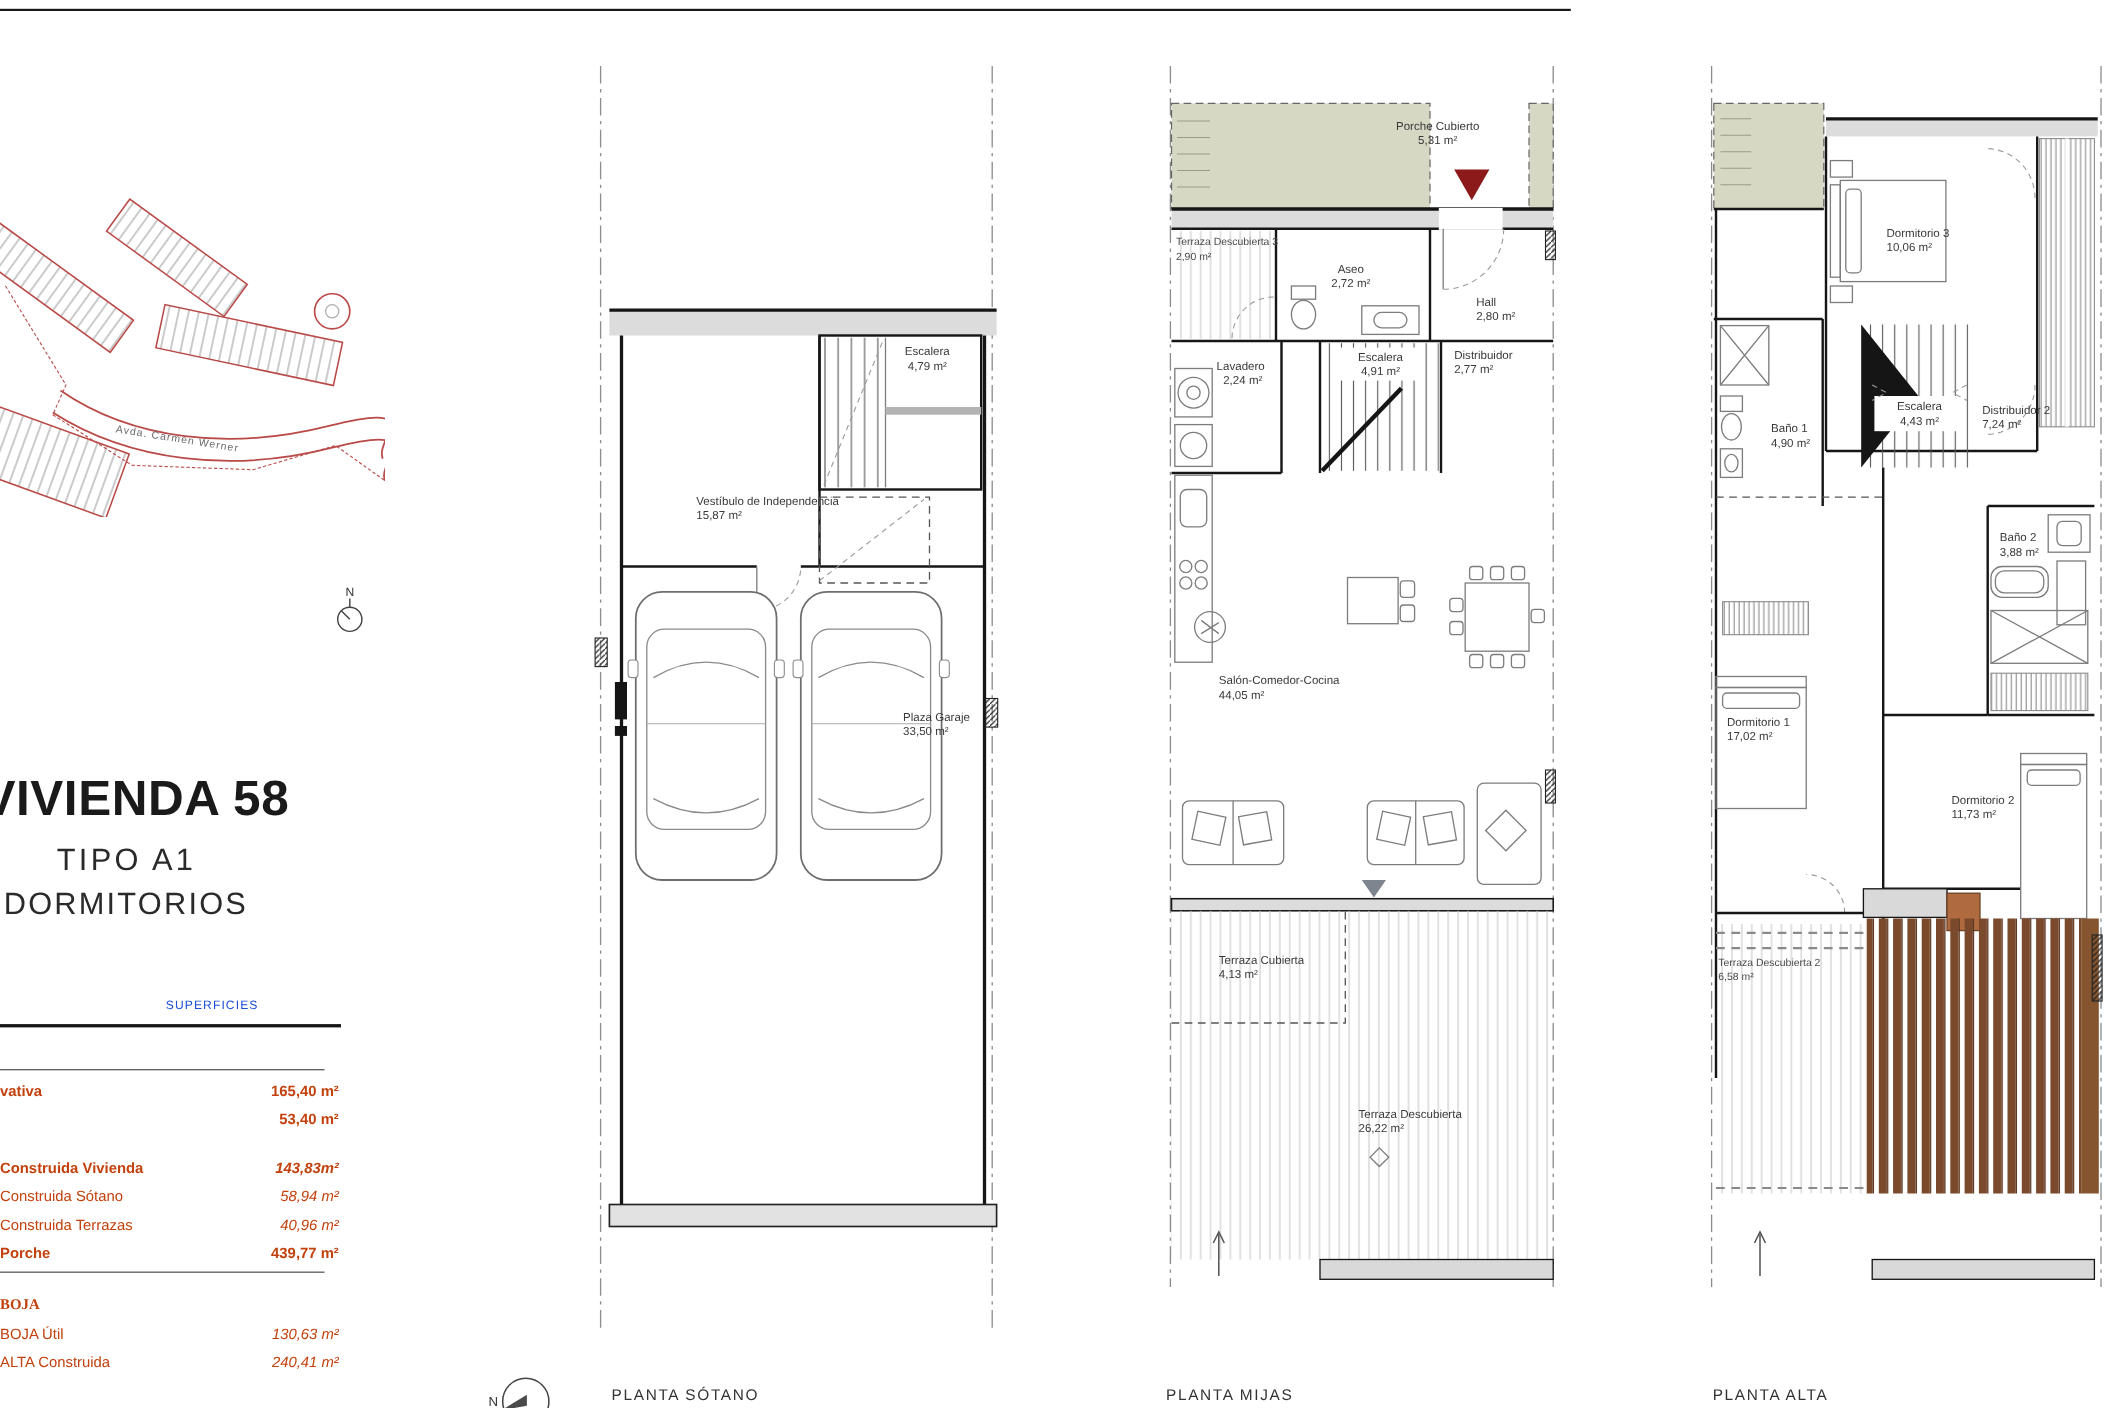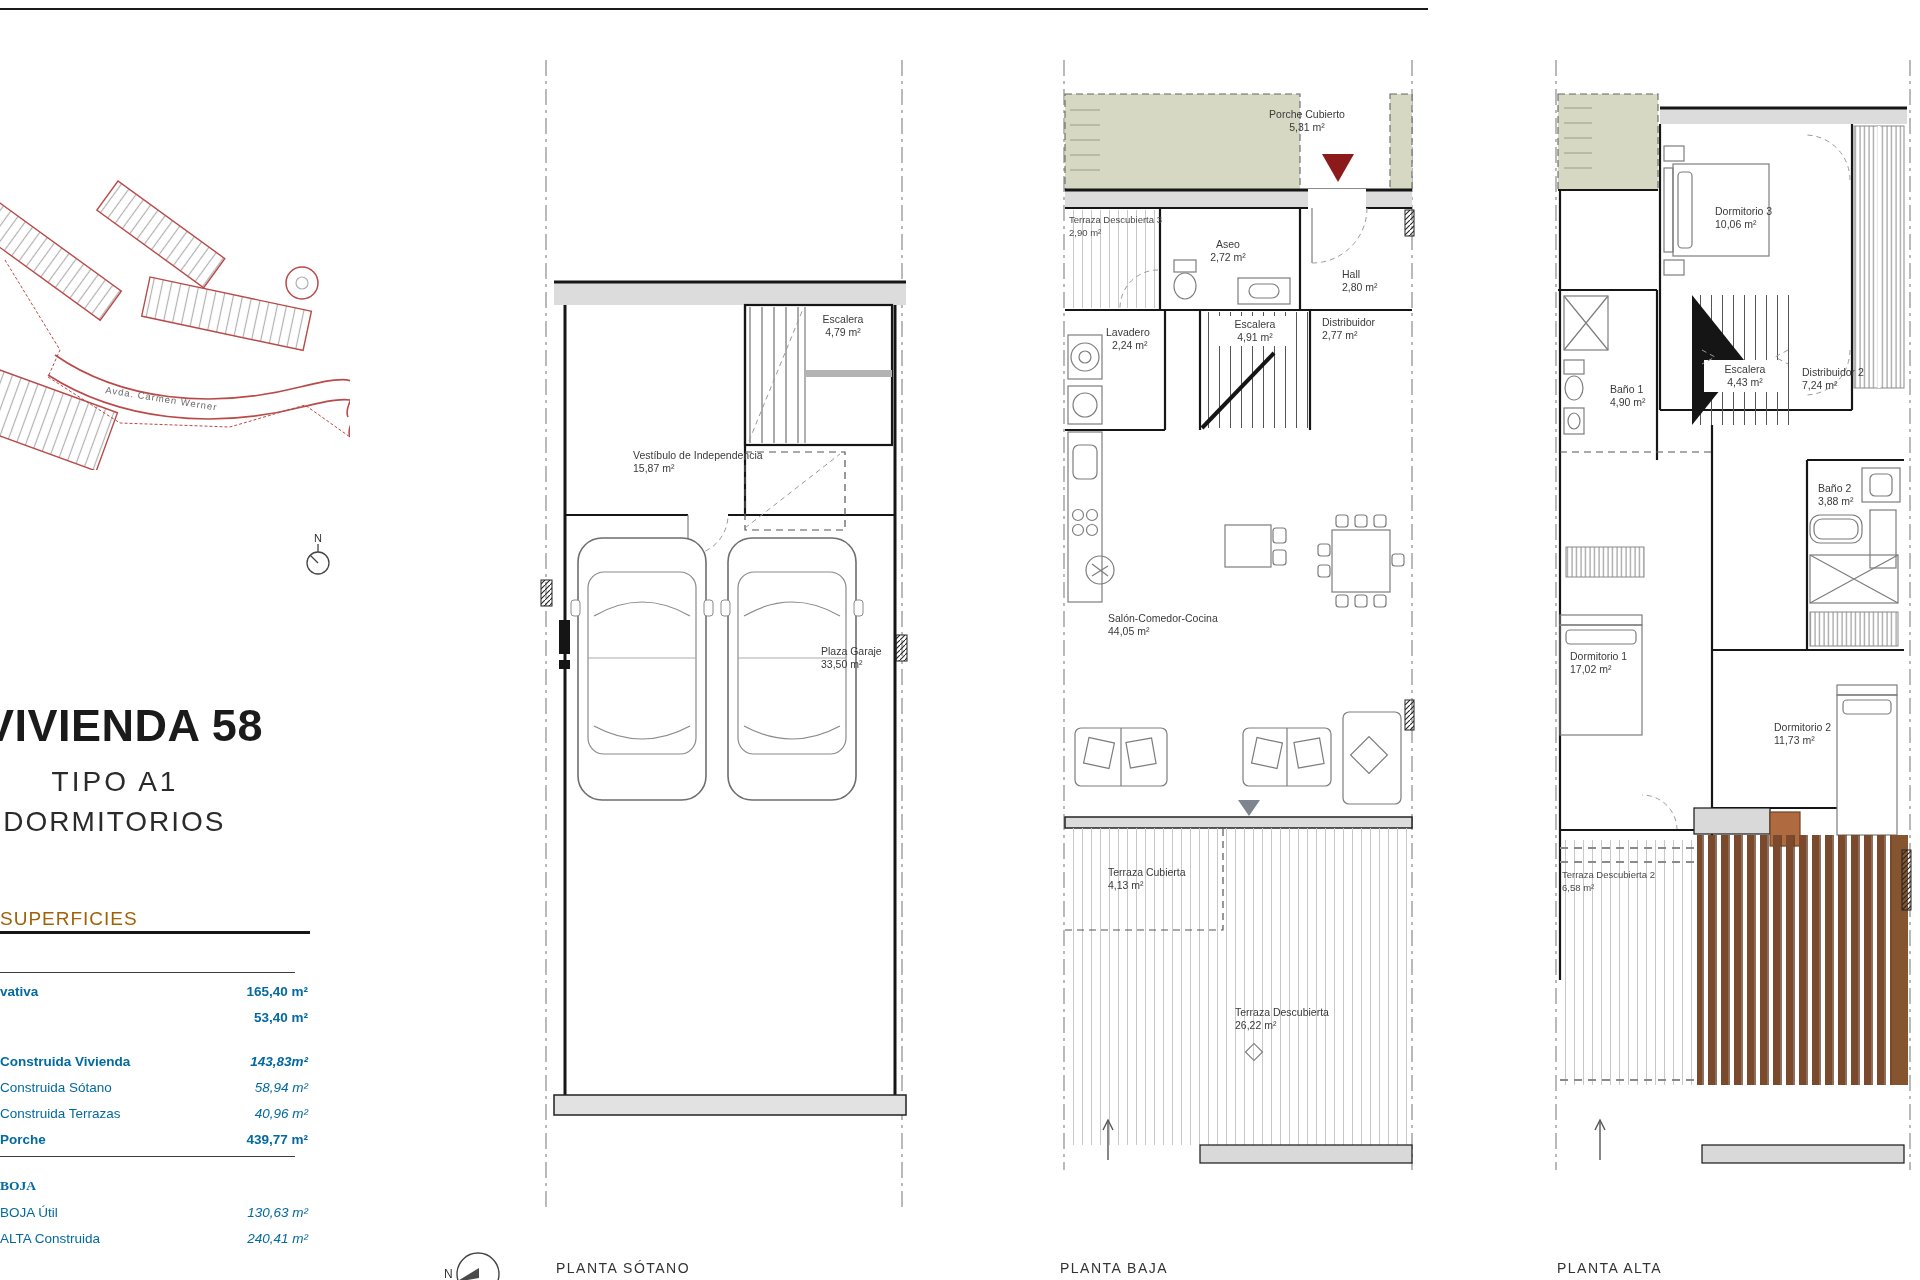--- a/index.html
+++ b/index.html
@@ -18,22 +18,22 @@
   .dash{stroke:#9a9a9a;stroke-width:1;fill:none;stroke-dasharray:5 4;}
   .dashb{stroke:#555;stroke-width:1.2;fill:none;stroke-dasharray:7 5;}
   .dashdot{stroke:#8c8c8c;stroke-width:1.2;fill:none;stroke-dasharray:16 5 3 5;}
   .gray{fill:#dcdcdc;stroke:none;}
   .olive{fill:#d6d8c3;stroke:#666;stroke-width:1.1;stroke-dasharray:7 4;}
   .brand{font-size:13.5px;text-align:right;line-height:1.3;color:#1c1c1c;}
   .brand .b1{font-weight:bold;}
   .unit-title{font-size:45px;font-weight:bold;letter-spacing:.5px;color:#1a1a1a;white-space:nowrap;}
   .unit-type{font-size:28px;letter-spacing:3px;color:#2a2a2a;text-align:center;}
   .unit-rooms{font-size:28px;letter-spacing:2px;color:#2a2a2a;white-space:nowrap;}
-  .surf-h{font-size:19px;letter-spacing:1px;text-align:left;color:#a16207;}
-  .srow{display:flex;justify-content:space-between;align-items:center;height:26px;font-size:13.5px;color:#0369a1;}
+  .surf-h{font-size:11px;letter-spacing:1px;text-align:right;color:#1d4ed8;}
+  .srow{display:flex;justify-content:space-between;align-items:center;height:26px;font-size:13.5px;color:#c2410c;}
   .srow .lab{white-space:nowrap;}
   .srow .val{white-space:nowrap;}
   .it{font-style:italic;}
   .bold{font-weight:bold;}
   .sline{background:#3c3c3c;height:1px;}
   .caption{font-size:14px;letter-spacing:1.5px;color:#333;white-space:nowrap;}
 </style>
 </head>
 <body>
 
@@ -474,16 +474,16 @@
     <path d="M43,1070 L48,1060 L53,1070" fill="none" stroke="#555" stroke-width="1.4"></path>
   </svg>
 
   <svg class="plan" style="left:420px;top:1238px" width="140" height="42" viewBox="0 0 140 42">
     <text x="24" y="40" style="font-size:12px;fill:#333">N</text>
     <circle cx="58" cy="36" r="21" fill="none" stroke="#444" stroke-width="1.4"></circle>
     <polygon points="36,44 59,30 59,40" fill="#4a4a4a"></polygon>
   </svg>
 
   <div class="abs caption" style="left:556px;top:1260px;">PLANTA SÓTANO</div>
-  <div class="abs caption" style="left:1060px;top:1260px;">PLANTA BAJA</div>
+  <div class="abs caption" style="left:1060px;top:1260px;">PLANTA MIJAS</div>
   <div class="abs caption" style="left:1557px;top:1260px;">PLANTA ALTA</div>
 
 </div>
 
 </body></html>

